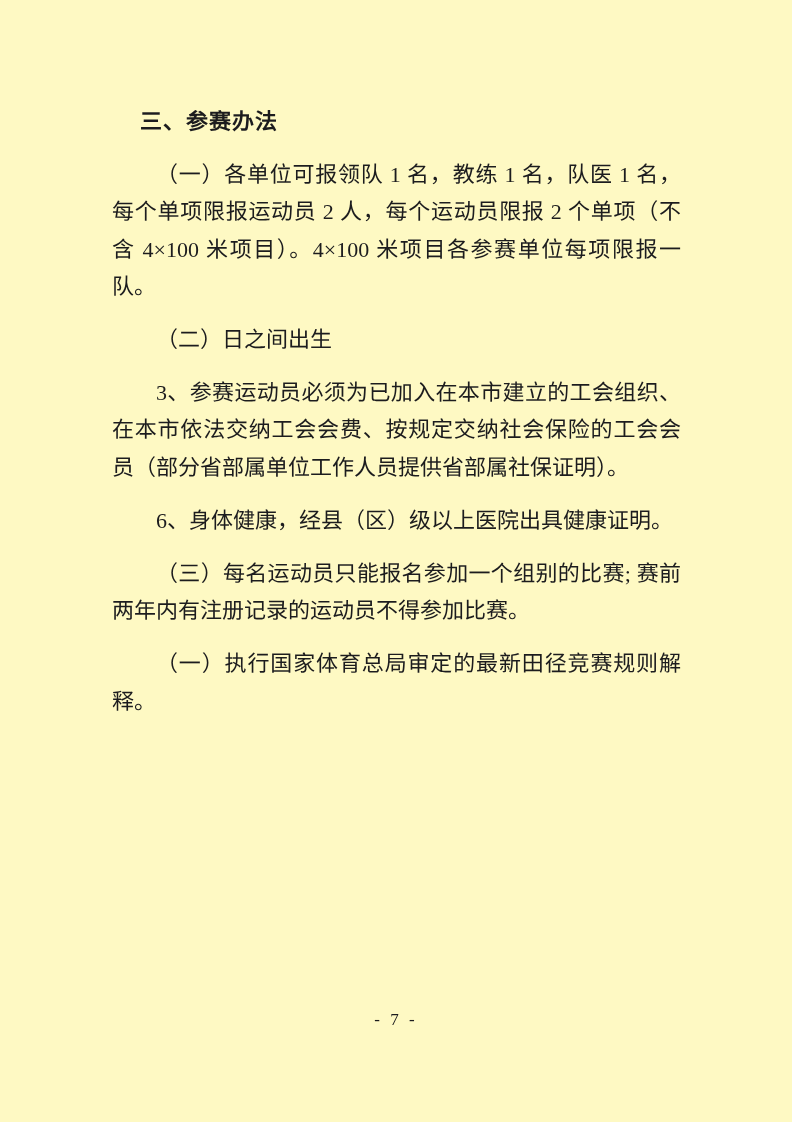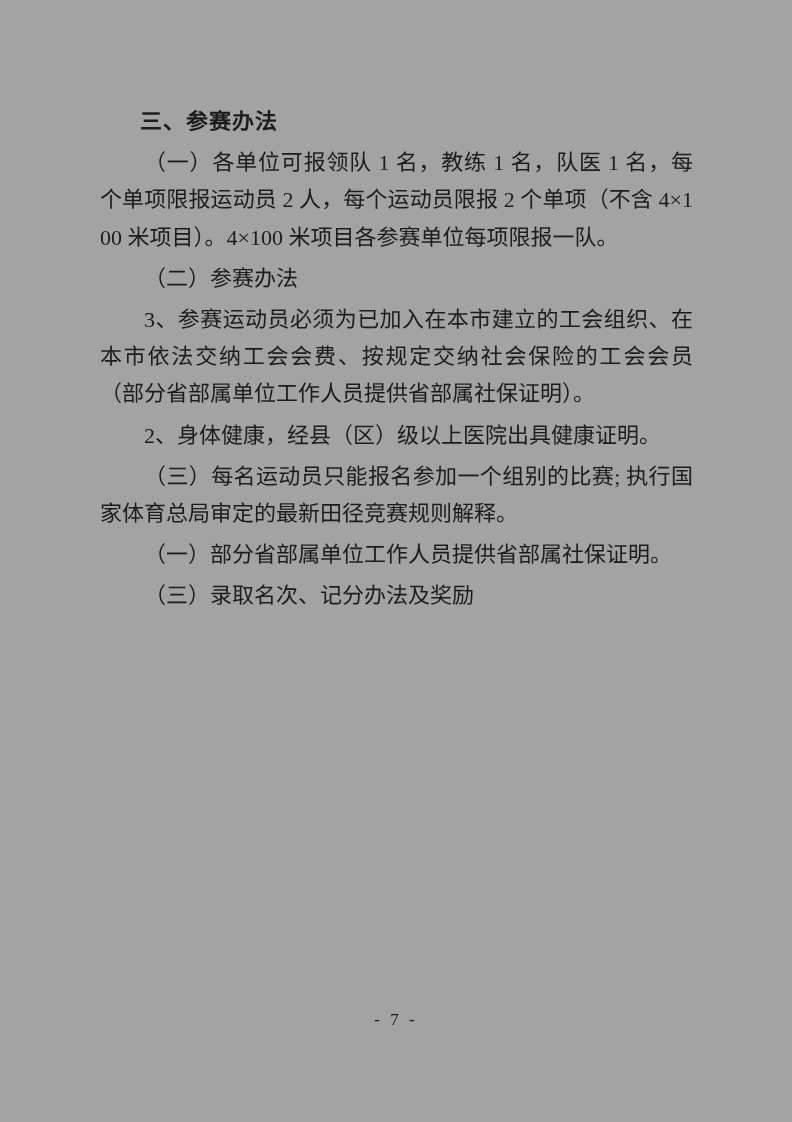--- a/index.html
+++ b/index.html
@@ -4,38 +4,38 @@
 <style>
   html, body {
     margin: 0;
     padding: 0;
     background: #ffffff;
   }
   .page {
     position: relative;
     width: 792px;
     height: 1122px;
-    background: #a3a3a3;
+    background: #fef9c3;
     overflow: hidden;
     font-family: "Liberation Serif", "DejaVu Serif", serif;
     color: #1c1c1e;
   }
   .content {
     position: absolute;
     left: 96px;
     top: 103px;
     width: 601px;
     font-size: 22px;
     line-height: 37.2px;
     text-align: justify;
     text-justify: inter-character;
     word-break: break-all;
   }
   .content p {
-    margin: 4px;
+    margin: 16px;
     padding: 0;
     text-indent: 2em;
   }
   .content .h {
     margin: 0;
     padding: 0;
     text-indent: 2em;
     font-weight: bold;
     font-family: "Liberation Sans", "DejaVu Sans", sans-serif;
     letter-spacing: 1px;
@@ -52,21 +52,20 @@
     font-family: "Liberation Serif", "DejaVu Serif", serif;
   }
 </style>
 </head>
 <body>
 
 <div class="page">
   <div class="content">
     <div class="h">三、参赛办法</div>
     <p>（一）各单位可报领队 1 名，教练 1 名，队医 1 名，每个单项限报运动员 2 人，每个运动员限报 2 个单项（不含 4×100 米项目）。4×100 米项目各参赛单位每项限报一队。</p>
-    <p>（二）参赛办法</p>
+    <p>（二）日之间出生</p>
     <p>3、参赛运动员必须为已加入在本市建立的工会组织、在本市依法交纳工会会费、按规定交纳社会保险的工会会员（部分省部属单位工作人员提供省部属社保证明）。</p>
-    <p>2、身体健康，经县（区）级以上医院出具健康证明。</p>
-    <p>（三）每名运动员只能报名参加一个组别的比赛; 执行国家体育总局审定的最新田径竞赛规则解释。</p>
-    <p>（一）部分省部属单位工作人员提供省部属社保证明。</p>
-    <p>（三）录取名次、记分办法及奖励</p>
+    <p>6、身体健康，经县（区）级以上医院出具健康证明。</p>
+    <p>（三）每名运动员只能报名参加一个组别的比赛; 赛前两年内有注册记录的运动员不得参加比赛。</p>
+    <p>（一）执行国家体育总局审定的最新田径竞赛规则解释。</p>
   </div>
   <div class="page-number">- 7 -</div>
 </div>
 
 </body></html>

